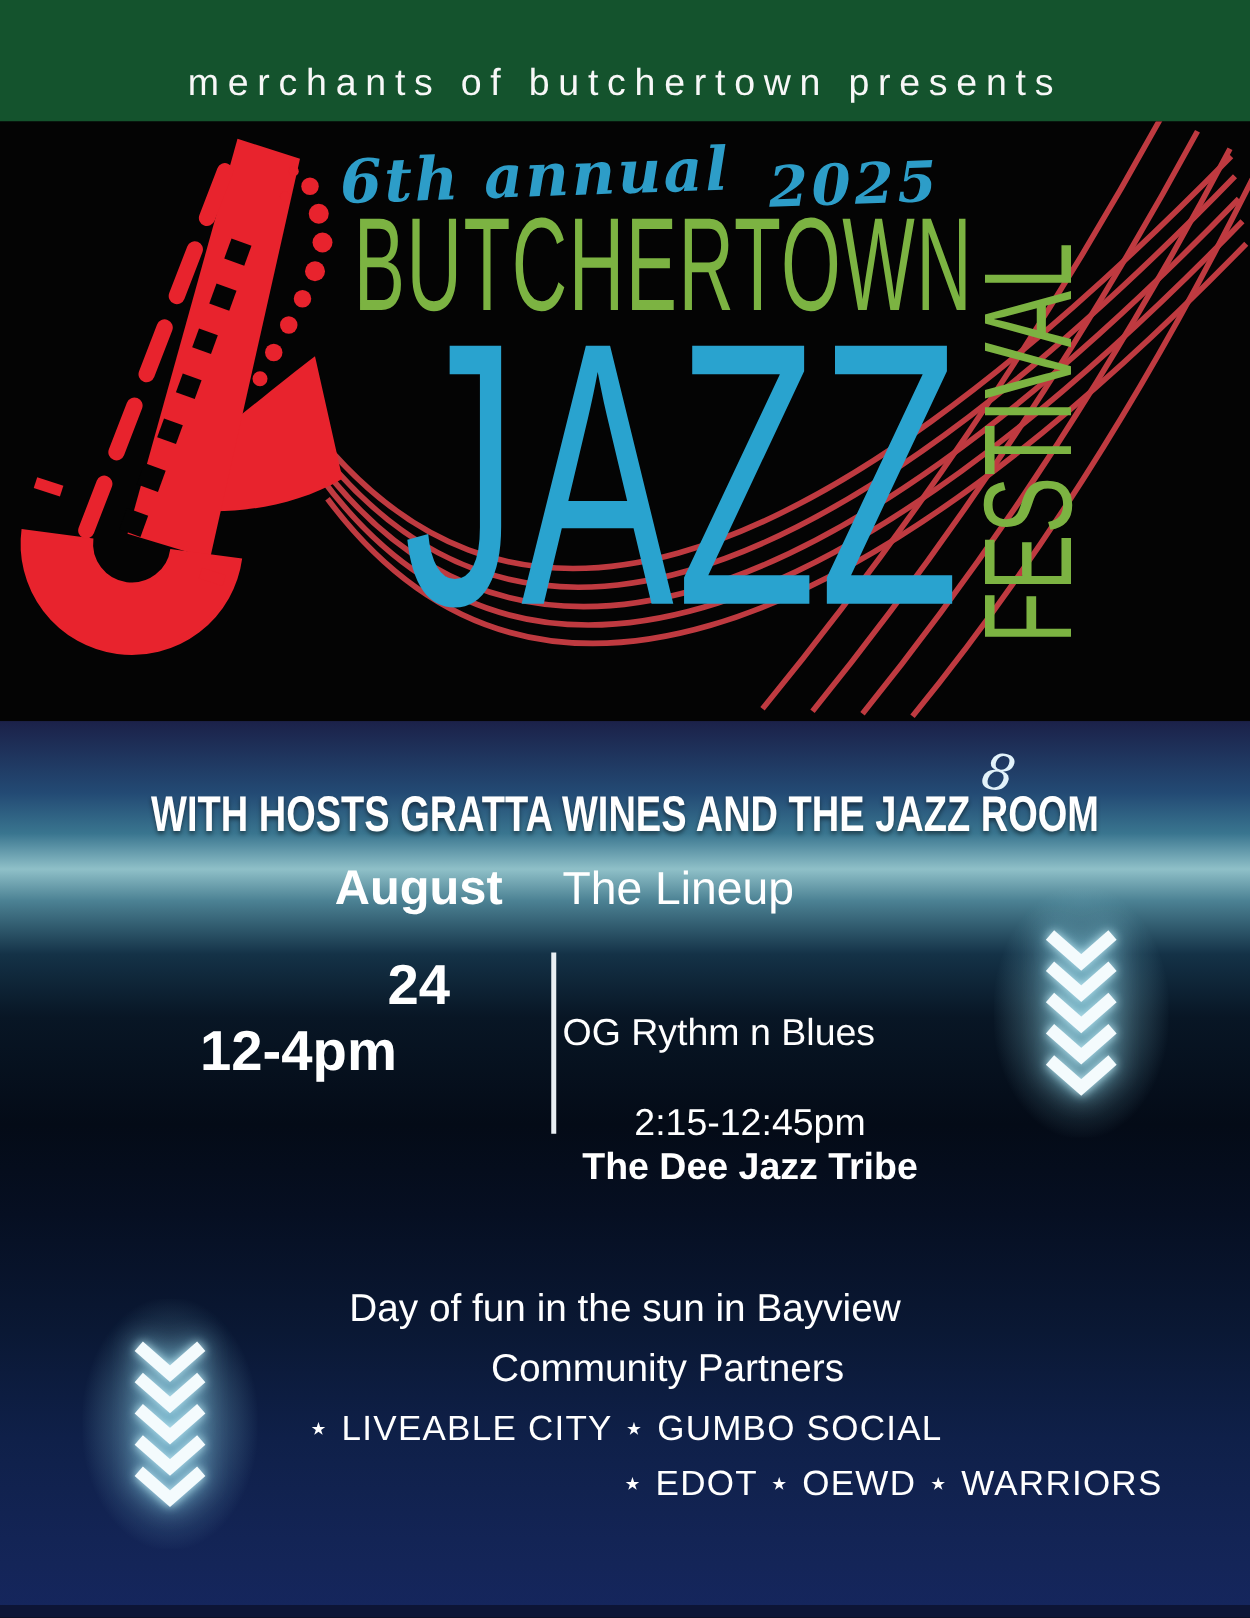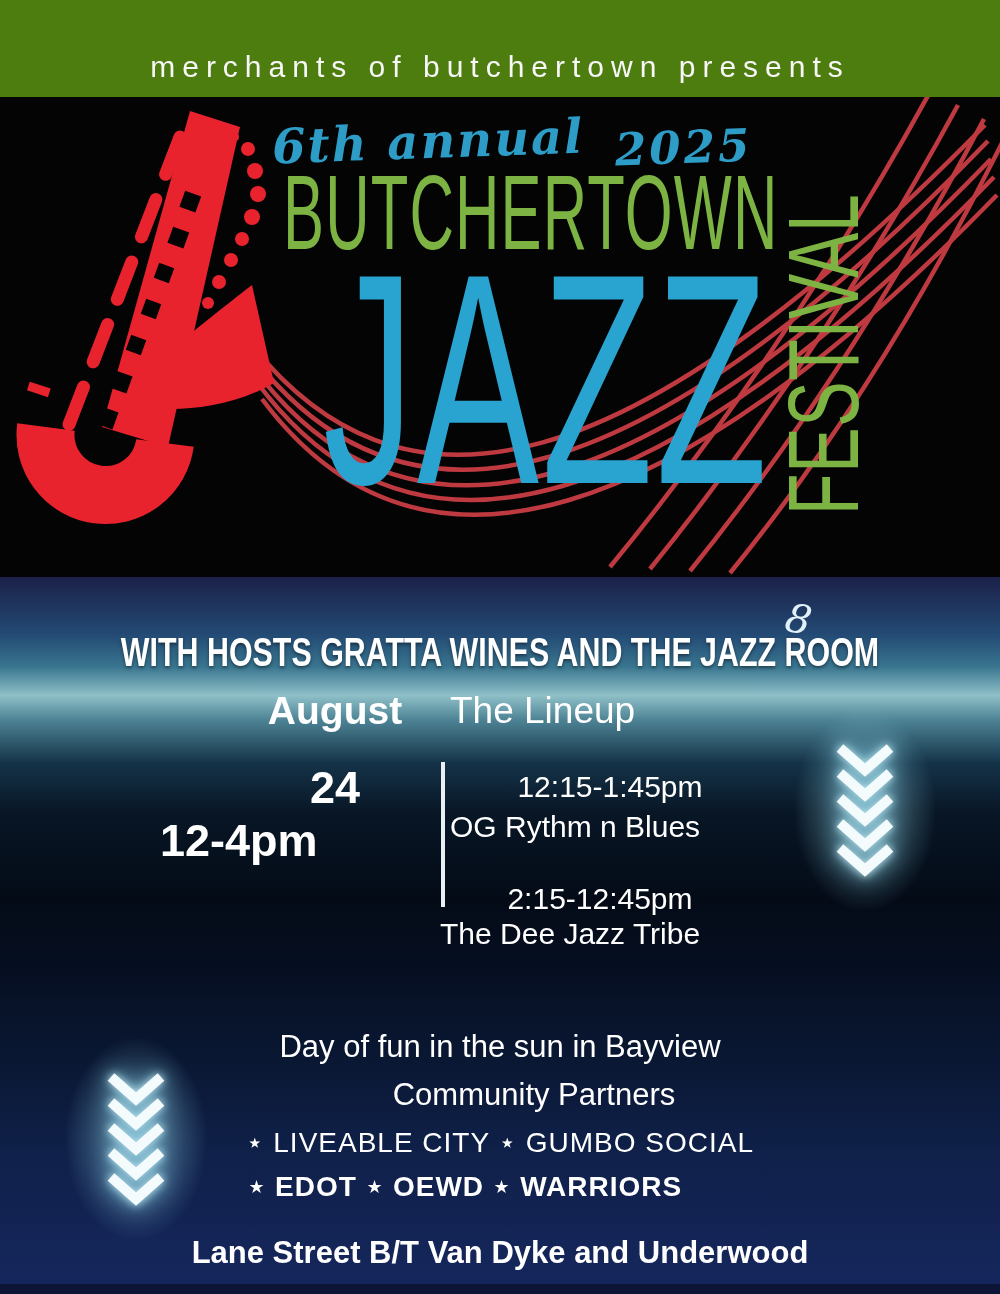--- a/index.html
+++ b/index.html
@@ -2,21 +2,21 @@
 <html><head>
 <meta charset="utf-8">
 <style>
   html,body{margin:0;padding:0;background:#000;}
   .poster{
     position:relative;width:1000px;height:1294px;overflow:hidden;
     font-family:"Liberation Sans",sans-serif;color:#fff;
     background:#1d2045;
   }
   
-  .top-band{position:absolute;left:0;top:0;width:1000px;height:99px;background:#4d7c0f;}
+  .top-band{position:absolute;left:0;top:0;width:1000px;height:99px;background:#14532d;}
   .presenter{
     position:absolute;left:0;top:50px;width:1000px;text-align:center;
     font-size:30px;font-weight:400;letter-spacing:7px;color:#f7f7f7;white-space:nowrap;
   }
   
   .logo-box{position:absolute;left:0;top:97px;width:1000px;height:480px;background:#040404;overflow:hidden;}
   .logo-art{position:absolute;left:0;top:0;}
   .edition{
     position:absolute;left:272px;top:16px;
     font-family:"DejaVu Serif",serif;font-style:italic;font-weight:bold;
@@ -59,26 +59,26 @@
     font-size:40px;color:#e2f2fa;transform:rotate(12deg);line-height:1;
   }
   .month{position:absolute;left:160px;top:112px;width:350px;text-align:center;font-size:39px;font-weight:bold;}
   .lineup-head{position:absolute;left:450px;top:113px;width:300px;text-align:left;font-size:37px;font-weight:400;}
   .day{position:absolute;left:160px;top:185px;width:350px;text-align:center;font-size:45px;font-weight:bold;}
   .hours{position:absolute;left:160px;top:238px;width:350px;text-align:left;font-size:45px;font-weight:bold;}
   .divider{position:absolute;left:441px;top:185px;width:4px;height:145px;background:#e9eff3;}
   .slot1-time{position:absolute;left:450px;top:193px;width:320px;text-align:center;font-size:30px;font-weight:400;}
   .slot1-act {position:absolute;left:450px;top:233px;width:320px;text-align:left;font-size:30px;font-weight:400;}
   .slot2-time{position:absolute;left:440px;top:305px;width:320px;text-align:center;font-size:30px;font-weight:400;}
-  .slot2-act {position:absolute;left:440px;top:340px;width:320px;text-align:left;font-size:30px;font-weight:400;}
+  .slot2-act {position:absolute;left:440px;top:340px;width:320px;text-align:center;font-size:30px;font-weight:700;}
   .tagline1{position:absolute;left:0;top:404px;width:1000px;text-align:center;font-size:31px;font-weight:400;}
   .tagline2{position:absolute;left:0;top:452px;width:1000px;text-align:center;font-size:31px;font-weight:400;}
   .partners-head{position:absolute;left:0;top:500px;width:1000px;text-align:center;font-size:31px;font-weight:400;margin-left:34px;}
   .partners-row1{position:absolute;left:0;top:549px;width:1000px;text-align:center;font-size:28px;font-weight:400;letter-spacing:1px;}
-  .partners-row2{position:absolute;left:0;top:593px;width:930px;text-align:center;font-size:28px;font-weight:700;letter-spacing:1px;}
+  .partners-row2{position:absolute;left:0;top:593px;width:930px;text-align:right;font-size:28px;font-weight:400;letter-spacing:1px;}
   .location{position:absolute;left:0;top:658px;width:1000px;text-align:center;font-size:31px;font-weight:bold;}
   
   .chev-wrap{position:absolute;width:64px;height:140px;}
   .chev-wrap .halo{
     position:absolute;left:-38px;top:-30px;width:140px;height:200px;
     background:radial-gradient(ellipse at center, rgba(150,220,236,0.55) 0%, rgba(150,220,236,0.22) 45%, rgba(150,220,236,0) 72%);
   }
   .chev-wrap svg{position:relative;filter:drop-shadow(0 0 4px #bfe9f4) drop-shadow(0 0 10px rgba(140,215,235,.75));}
   .chev-right{left:833px;top:163px;}
   .chev-left{left:104px;top:492px;}
@@ -159,21 +159,20 @@
     <div class="hosts">WITH HOSTS GRATTA WINES AND THE JAZZ ROOM</div>
     <div class="flourish">8</div>
 
     <div class="month">August</div>
     <div class="lineup-head">The Lineup</div>
 
     <div class="day">24</div>
     <div class="hours">12-4pm</div>
     <div class="divider"></div>
 
-    <div class="slot1-time">12:15-1:45pm</div>
     <div class="slot1-act">OG Rythm n Blues</div>
     <div class="slot2-time">2:15-12:45pm</div>
     <div class="slot2-act">The Dee Jazz Tribe</div>
 
     <div class="chev-wrap chev-right">
       <div class="halo"></div>
       <svg width="64" height="140" viewBox="0 0 64 140">
         <g fill="none" stroke="#f4fbfd" stroke-width="10">
           <path d="M7,8 L32,30 L57,8"></path>
           <path d="M7,33 L32,55 L57,33"></path>
@@ -196,18 +195,17 @@
         <g fill="none" stroke="#f4fbfd" stroke-width="10">
           <path d="M7,8 L32,30 L57,8"></path>
           <path d="M7,33 L32,55 L57,33"></path>
           <path d="M7,58 L32,80 L57,58"></path>
           <path d="M7,83 L32,105 L57,83"></path>
           <path d="M7,108 L32,130 L57,108"></path>
         </g>
       </svg>
     </div>
 
-    <div class="location">Lane Street B/T Van Dyke and Underwood</div>
 
     <div class="bottom-strip"></div>
   </div>
 
 </div>
 
 </body></html>

